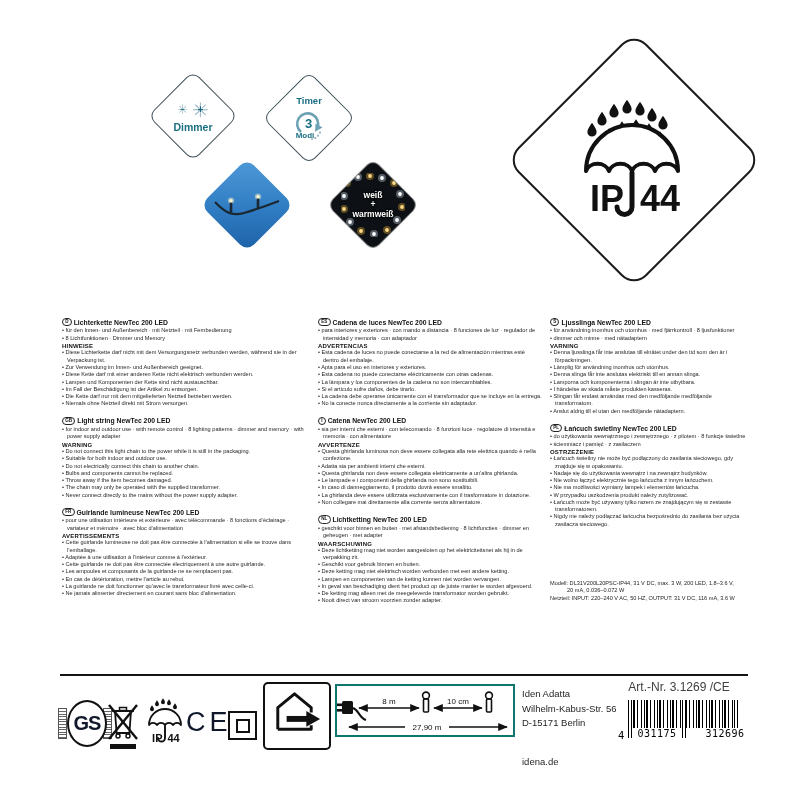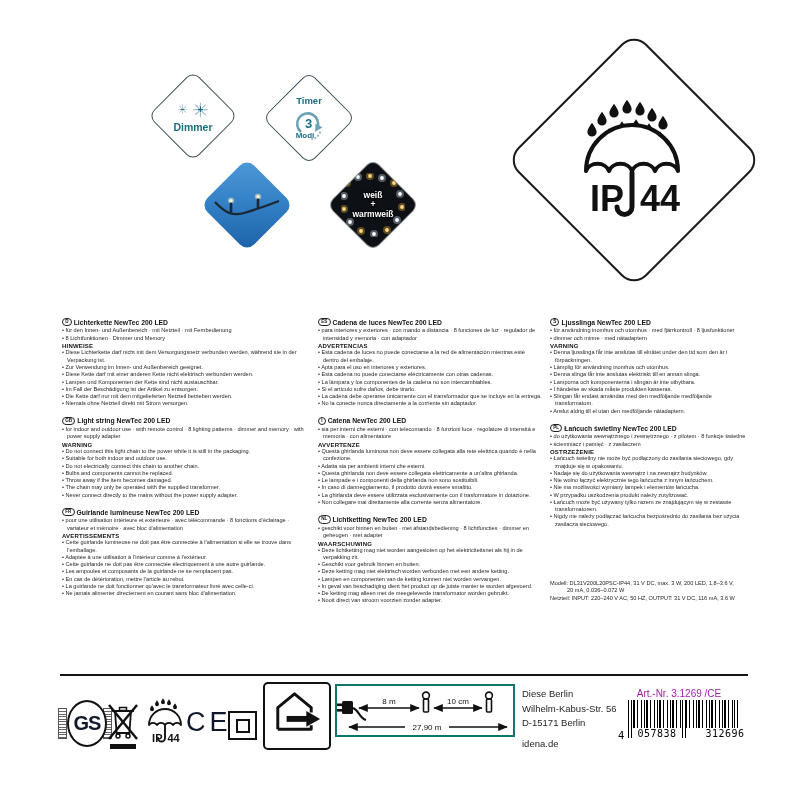--- a/index.html
+++ b/index.html
@@ -66,23 +66,23 @@
   #ce-mark{position:absolute;left:186px;top:707px;font-size:27px;letter-spacing:4px;color:#0f172a;
            font-family:"Liberation Sans",sans-serif;}
   .dbl-square{position:absolute;left:228px;top:711px;width:25px;height:25px;border:2.5px solid #111;
               display:flex;align-items:center;justify-content:center;}
   .dbl-square .in{width:10px;height:10px;border:2.5px solid #111;}
   .house-box{position:absolute;left:263px;top:682px;width:64px;height:64px;border:2.5px solid #111;border-radius:5px;}
 
   .diagram-box{position:absolute;left:335px;top:684px;width:180px;height:53px;border:2px solid #0f766e;box-sizing:border-box;}
 
   .addr{position:absolute;left:522px;top:687px;font-size:9.5px;color:#1f1f1f;line-height:1.55;}
-  .addr .site{margin-top:6px;}
-
-  .artnr{position:absolute;left:616px;top:680px;width:126px;text-align:center;font-size:10px;color:#a21caf;margin-top:8px;}
+  .addr .site{margin-top:24px;}
+
+  .artnr{position:absolute;left:616px;top:680px;width:126px;text-align:center;font-size:12px;color:#404040;}
 
   .barcode{position:absolute;left:618px;top:700px;width:124px;height:42px;}
   .bc-lead{position:absolute;left:0;bottom:1px;font-family:"DejaVu Sans Mono",monospace;font-size:10.5px;color:#000;}
   .bc-bars{position:absolute;left:10px;top:0;width:110px;height:28px;
            background:repeating-linear-gradient(90deg,#000 0 1.5px,#fff 1.5px 3px,#000 3px 4px,#fff 4px 5px,
            #000 5px 7.5px,#fff 7.5px 9px,#000 9px 10px,#fff 10px 13px);}
   .bc-guard{position:absolute;top:0;width:4px;height:38px;
             background:linear-gradient(90deg,#000 0 1.3px,#fff 1.3px 2.7px,#000 2.7px 4px);}
   .bc-g1{left:10px;} .bc-g2{left:64px;} .bc-g3{left:116px;}
   .bc-digits{position:absolute;top:28px;font-family:"DejaVu Sans Mono",monospace;font-size:10px;
@@ -417,31 +417,31 @@
       <line x1="97" y1="22" x2="145" y2="22" stroke="#111" stroke-width="1.6" marker-start="url(#ah)" marker-end="url(#ah)"></line>
       <line x1="12" y1="41" x2="68" y2="41" stroke="#111" stroke-width="1.6" marker-start="url(#ah)"></line>
       <line x1="112" y1="41" x2="170" y2="41" stroke="#111" stroke-width="1.6" marker-end="url(#ah)"></line>
       <text x="52" y="17.5" text-anchor="middle" font-size="8" fill="#111">8 m</text>
       <text x="121" y="17.5" text-anchor="middle" font-size="8" fill="#111">10 cm</text>
       <text x="90" y="44" text-anchor="middle" font-size="8" fill="#111">27,90 m</text>
     </svg>
   </div>
 
   <div class="addr">
-    <div>Diese Berlin</div>
+    <div>Iden Adatta</div>
     <div>Wilhelm-Kabus-Str. 56</div>
     <div>D-15171 Berlin</div>
     <div class="site">idena.de</div>
   </div>
 
   <div class="artnr">Art.-Nr. 3.1269  /CE</div>
 
   <div class="barcode">
     <span class="bc-lead">4</span>
     <div class="bc-bars"></div>
     <div class="bc-guard bc-g1"></div>
     <div class="bc-guard bc-g2"></div>
     <div class="bc-guard bc-g3"></div>
-    <div class="bc-digits bc-d1">057838</div>
+    <div class="bc-digits bc-d1">031175</div>
     <div class="bc-digits bc-d2">312696</div>
   </div>
 
 </div>
 
 </body></html>

